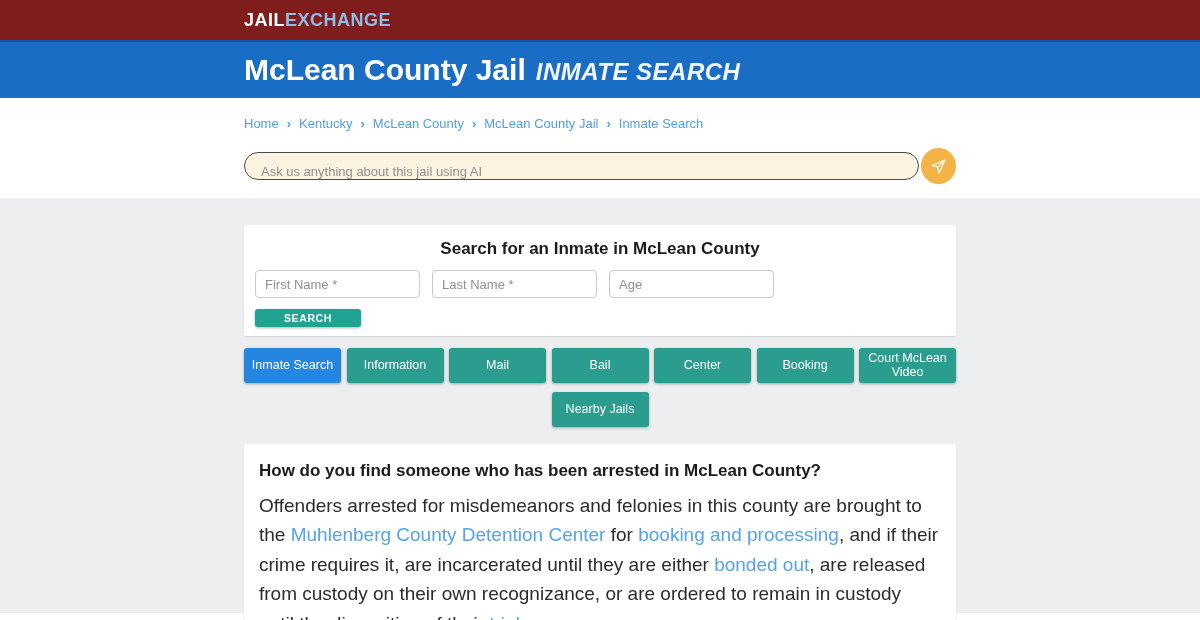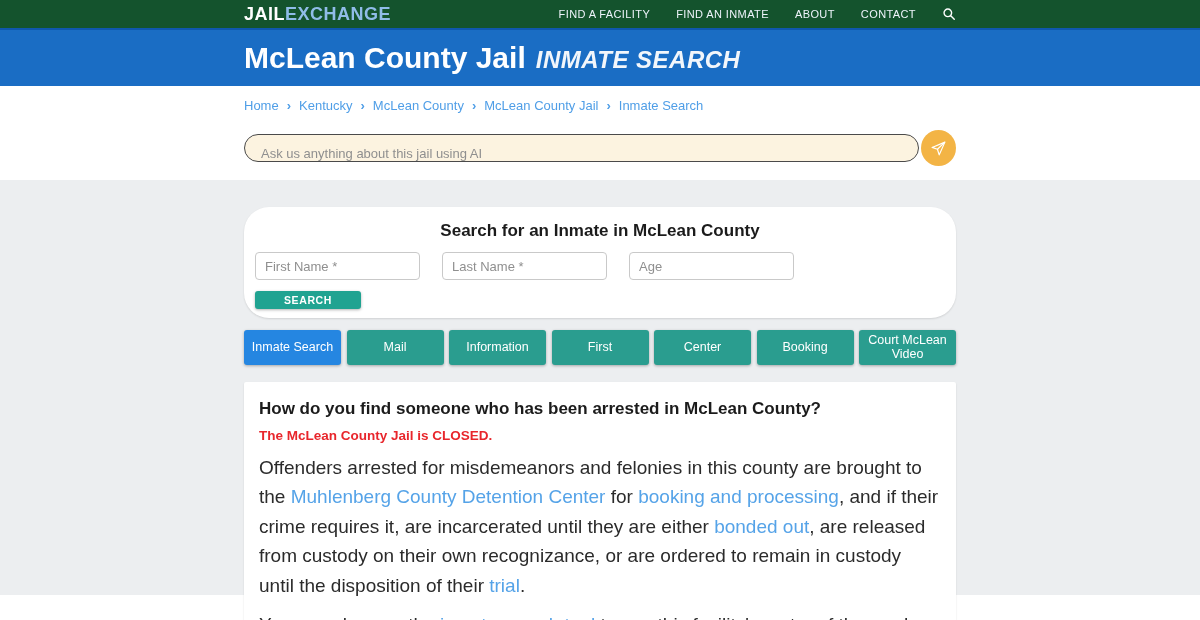--- a/index.html
+++ b/index.html
@@ -1,56 +1,56 @@
 <!DOCTYPE html>
 <html><head>
 <meta charset="utf-8">
 <style>
   * { margin:0; padding:0; box-sizing:border-box; }
   html,body { width:1200px; height:620px; overflow:hidden; background:#fff;
     font-family:"Liberation Sans", sans-serif; }
   .container { width:712px; margin:0 auto; }
 
   
-  .topbar { height:28px; background:#14532d; }
+  .topbar { height:40px; background:#7f1d1d; }
   .topbar-inner { display:flex; align-items:center; justify-content:space-between; height:100%; }
   .logo { font-size:18px; font-weight:bold; letter-spacing:.5px; cursor:pointer; }
   .logo .jail { color:#ffffff; }
   .logo .exchange { color:#90bce8; }
   .topnav { display:flex; align-items:center; gap:26px; }
   .topnav a { color:#eef4fb; text-decoration:none; font-size:11px; font-weight:500; letter-spacing:.4px; }
   .topnav .nav-search { display:flex; align-items:center; cursor:pointer; }
 
   
   .banner { height:58px; background:#1a6dc4; border-top:2px solid #0f57ad; display:flex; align-items:center; }
   .banner-title { color:#fff; font-size:30px; font-weight:bold; white-space:nowrap; }
   .banner-sub { color:#f2f6fb; font-size:24px; font-weight:600; font-style:italic; margin-left:10px; letter-spacing:.5px; }
   .banner .container { display:flex; align-items:baseline; }
 
   
-  .whitestrip { background:#fff; padding:12px 0 14px 0; }
+  .whitestrip { background:#fff; padding:18px 0 14px 0; }
   .breadcrumb { display:flex; align-items:center; gap:8px; font-size:13px; }
   .breadcrumb a { color:#4f9ee7; text-decoration:none; }
   .crumb-sep { color:#4f9ee7; font-size:13px; font-weight:bold; }
   .ai-row { display:flex; align-items:center; margin-top:17px; width:712px; }
   .ai-pill { flex:0 0 675px; height:28px; border:1px solid #4a4a4a; border-radius:18px;
     background:#fcf3e0; display:flex; align-items:flex-end; padding:0 16px; }
   .ai-pill input { border:none; outline:none; background:transparent; width:100%;
     font-size:13px; color:#333; font-family:"Liberation Sans", sans-serif; }
   .ai-pill input::placeholder { color:#8f8f8f; }
   .ai-send { width:36px; height:36px; border-radius:50%; background:#f3b445; border:none;
     margin-left:2px; display:flex; align-items:center; justify-content:center; cursor:pointer; }
 
   
   .graysection { background:#eceef0; height:415px; padding-top:27px; }
 
   .card { background:#fff; border-radius:2px; box-shadow:0 1px 2px rgba(0,0,0,.12); }
-  .form-card { padding:14px 11px 9px 11px;border-radius:25px; }
+  .form-card { padding:14px 11px 9px 11px; }
   .form-title { text-align:center; font-size:17px; font-weight:bold; color:#1b1b1b; }
-  .fields { display:flex; gap:22px; margin-top:11px; }
+  .fields { display:flex; gap:12px; margin-top:11px; }
   .fields input, .select-wrap select { width:165px; height:28px; border:1px solid #c9c9c9;
     border-radius:4px; padding:0 9px; font-size:13px; color:#333; background:#fff;
     font-family:"Liberation Sans", sans-serif; outline:none; }
   .fields input::placeholder { color:#8f8f8f; }
   .select-wrap { position:relative; }
   .select-wrap select { appearance:none; -webkit-appearance:none; color:#444; cursor:pointer; }
   .select-wrap .sel-chevron { position:absolute; right:9px; top:9px; pointer-events:none; }
   .search-btn { margin-top:11px; width:106px; height:18px; background:#20a391; color:#fff;
     border:none; border-radius:3px; font-size:10.5px; font-weight:bold; letter-spacing:.6px;
     box-shadow:0 1px 3px rgba(0,0,0,.3); cursor:pointer; font-family:"Liberation Sans", sans-serif; }
@@ -72,32 +72,20 @@
   .inline-link { color:#55a3e8; text-decoration:none; }
 </style>
 </head>
 <body>
 
 <header class="topbar">
   <div class="container topbar-inner">
     <div class="logo">
       <span class="jail">JAIL</span><span class="exchange">EXCHANGE</span>
     </div>
-    <nav class="topnav">
-      <a href="#">FIND A FACILITY</a>
-      <a href="#">FIND AN INMATE</a>
-      <a href="#">ABOUT</a>
-      <a href="#">CONTACT</a>
-      <span class="nav-search">
-        <svg width="14" height="14" viewBox="0 0 24 24" fill="none" stroke="#ffffff" stroke-width="2.4" stroke-linecap="round">
-          <circle cx="10" cy="10" r="6.5"></circle>
-            <line x1="15" y1="15" x2="21" y2="21"></line>
-        </svg>
-      </span>
-    </nav>
   </div>
 </header>
 
 <section class="banner">
   <div class="container">
     <h1 class="banner-title">McLean County Jail</h1>
     <span class="banner-sub">INMATE SEARCH</span>
   </div>
 </section>
 
@@ -138,31 +126,33 @@
       <div class="fields">
         <input type="text" placeholder="First Name *" style="">
         <input type="text" placeholder="Last Name *" style="">
         <input type="text" placeholder="Age" style="">
       </div>
       <button class="search-btn">SEARCH</button>
     </div>
 
     <div class="btnrow">
       <button class="navbtn active">Inmate Search</button>
+      <button class="navbtn">Information</button>
       <button class="navbtn">Mail</button>
-      <button class="navbtn">Information</button>
-      <button class="navbtn">First</button>
+      <button class="navbtn">Bail</button>
       <button class="navbtn">Center</button>
       <button class="navbtn">Booking</button>
       <button class="navbtn">Court McLean Video</button>
     </div>
+    <div class="btnrow2">
+      <button class="navbtn">Nearby Jails</button>
+    </div>
 
     <div class="card article-card">
       <h2 class="article-heading">How do you find someone who has been arrested in McLean County?</h2>
-      <div class="article-alert">The McLean County Jail is CLOSED.</div>
       <div class="article-body">
           <p><span>Offenders arrested for misdemeanors and felonies in this county are brought to the </span><a href="#" class="inline-link">Muhlenberg County Detention Center</a><span> for </span><a href="#" class="inline-link">booking and processing</a><span>, and if their crime requires it, are incarcerated until they are either </span><a href="#" class="inline-link">bonded out</a><span>, are released from custody on their own recognizance, or are ordered to remain in custody until the disposition of their </span><a href="#" class="inline-link">trial</a><span>.</span></p>
           <p><span>You can also use the </span><a href="#" class="inline-link">inmate search tool</a><span> to see this facility's roster of those who have been arrested and are still in custody.</span></p>
         </div>
     </div>
 
   </div>
 </section>
 
 </body></html>

